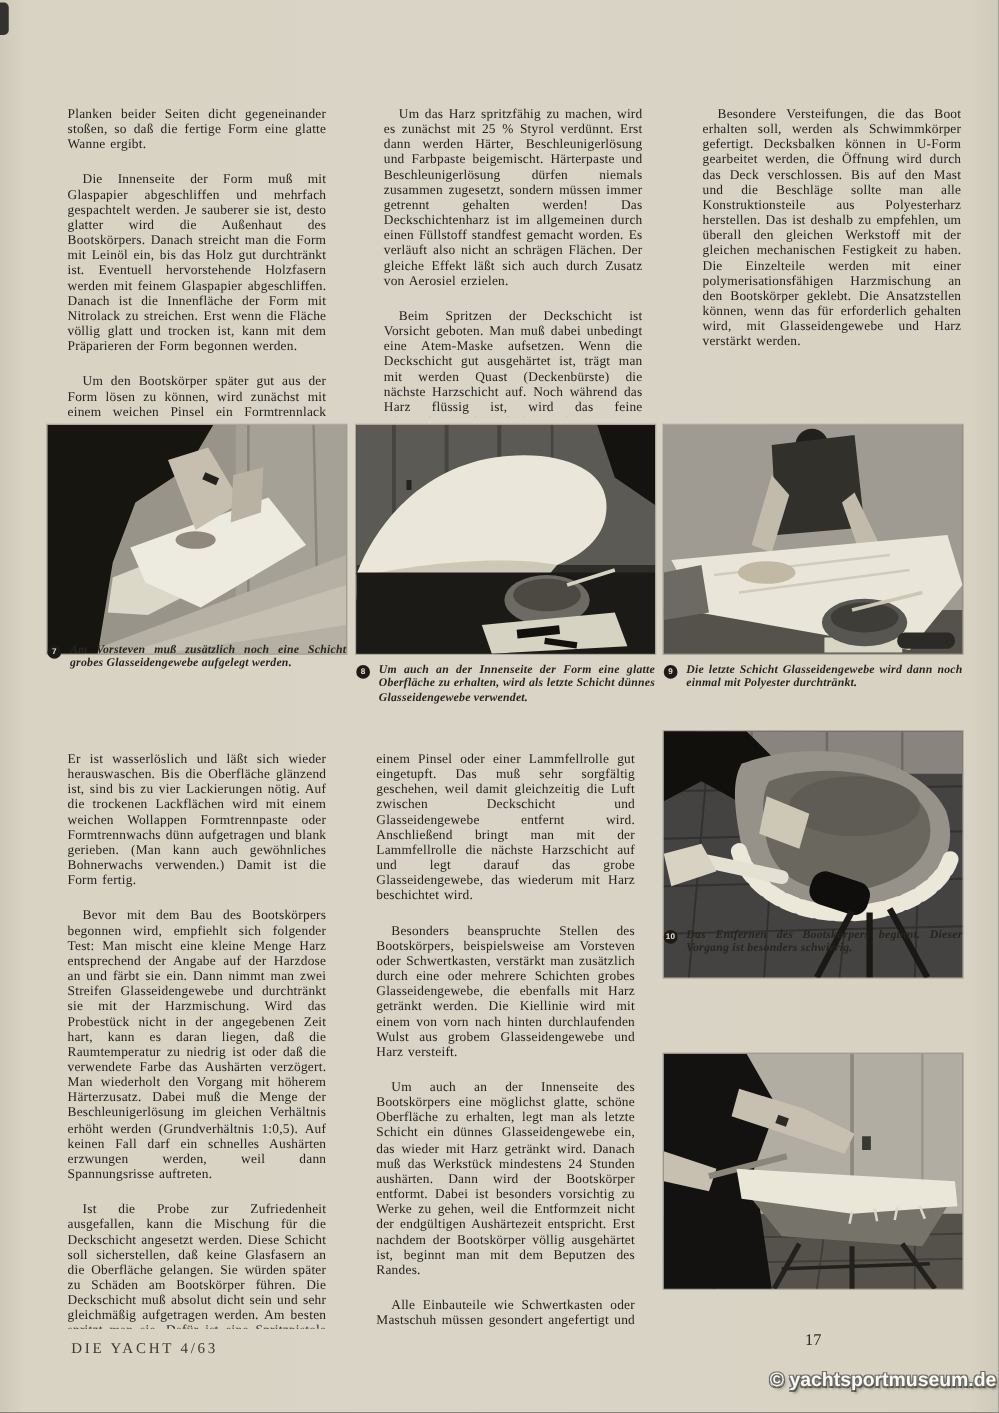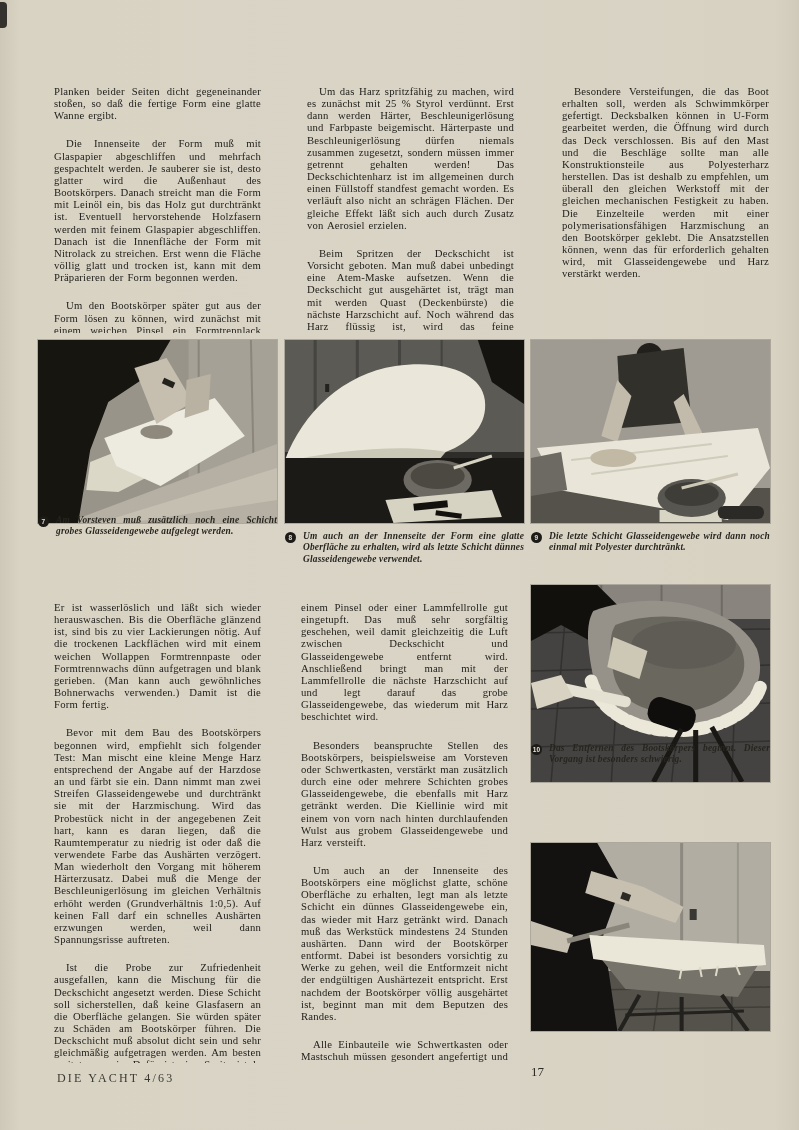--- a/index.html
+++ b/index.html
@@ -28,21 +28,21 @@
     background:#1d1b17; color:#e6e0d1; border-radius:50%;
     font-style:normal; font-weight:700; font-size:6.5px; line-height:11px;
     text-align:center; font-family:"Liberation Sans","DejaVu Sans",sans-serif;
   }
   .caption .cap-text{flex:1 1 auto; text-align:justify;}
   .footer-journal{
     position:absolute; left:38px; top:1071px; font-size:12px;
     letter-spacing:2.2px; color:#3b3931; font-weight:400;margin-left:19px;
   }
   .page-number{
-    position:absolute; left:531px; top:1064px; width:239px; text-align:left;
+    position:absolute; left:531px; top:1064px; width:239px; text-align:center;
     font-size:13px; color:#2b2a25;
   }
   .watermark{
     position:absolute; right:2px; top:1096px; width:300px; text-align:right;
     font-family:"Liberation Sans","DejaVu Sans",sans-serif;
     font-weight:700; font-size:15.5px; color:#faf9f4;
     text-shadow:-1px -1px 0 #6e6c65, 1px -1px 0 #6e6c65, -1px 1px 0 #6e6c65,
                  1px 1px 0 #55534d, 2px 2px 2px rgba(50,48,43,.45);
   }
   .scan-artifact{
@@ -217,14 +217,15 @@
         <line x1="186" y1="123" x2="184" y2="133"></line>
           <line x1="204" y1="122" x2="208" y2="132"></line>
       </g>
       <path d="M108,152 L88,188 M190,152 L216,188 M150,154 L150,188" stroke="#22211d" stroke-width="4" fill="none"></path>
       <line x1="94" y1="172" x2="212" y2="168" stroke="#22211d" stroke-width="3"></line>
     </svg>
   </figure>
 
   <div class="footer-journal">DIE YACHT 4/63</div>
   <div class="page-number">17</div>
+  <div class="watermark">© yachtsportmuseum.de</div>
 
 </div>
 
 </body></html>

